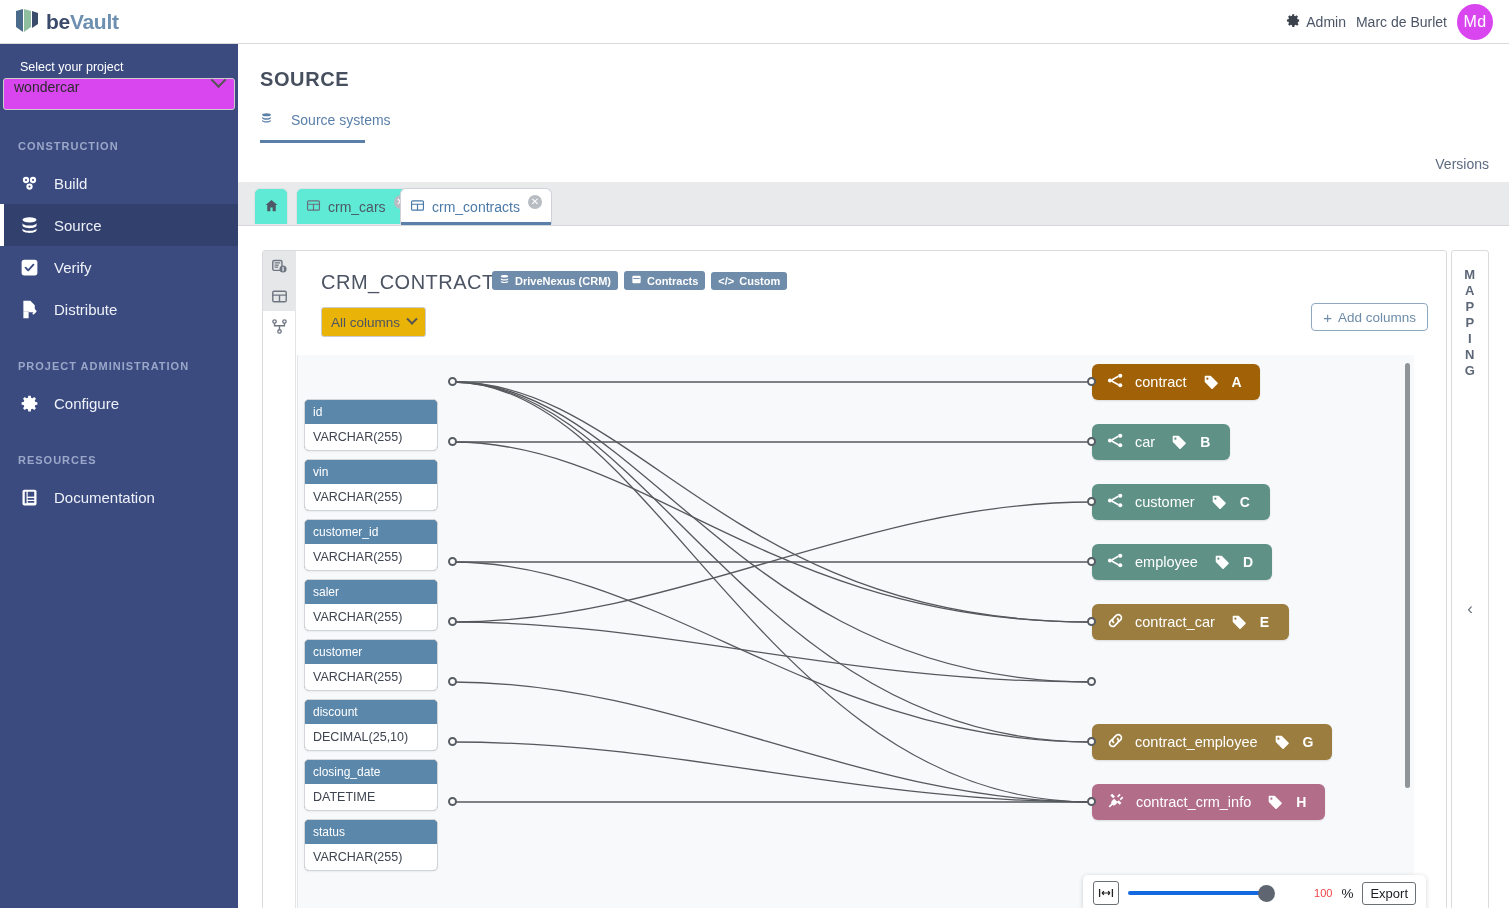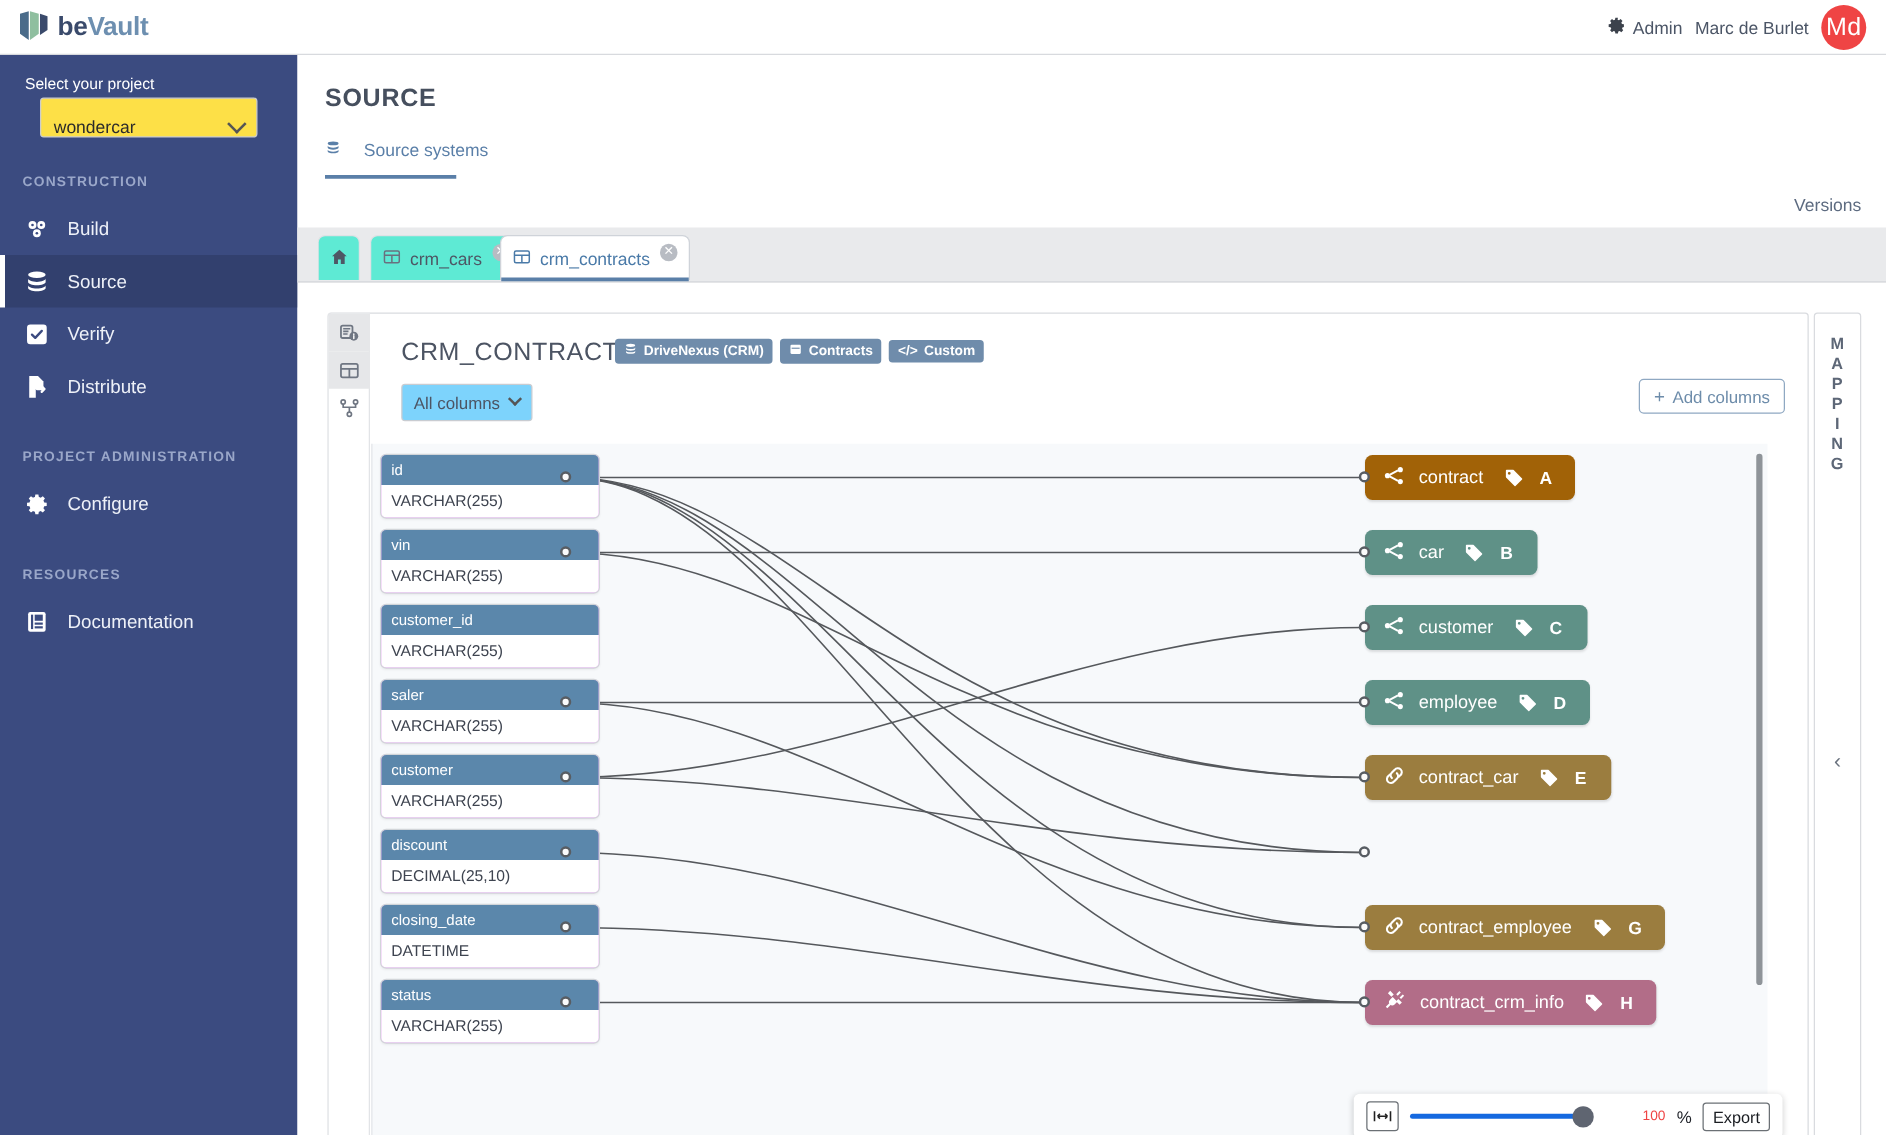--- a/index.html
+++ b/index.html
@@ -18,33 +18,33 @@
     background:#ffffff; border-bottom:1px solid #d8dade;
   }
   .logo{ position:absolute; left:14px; top:8px; display:flex; align-items:center; gap:6px;}
   .logo-mark{ width:26px; height:28px; position:relative; }
   .logo-txt{ font-size:21px; font-weight:bold; color:#3a4a6b; letter-spacing:-.3px;}
   .logo-txt .lite{ color:#6d8fb0; font-weight:bold;}
   .topright{ position:absolute; right:16px; top:0; height:44px; display:flex; align-items:center; gap:10px;}
   .admin-link{ display:flex; align-items:center; gap:5px; color:#4b5566; font-size:14px; cursor:pointer;}
   .username{ color:#4b5566; font-size:14px; }
   .avatar{
-    width:36px; height:36px; border-radius:50%; background:#ef4444; color:#fff;
-    display:flex; align-items:center; justify-content:center; font-size:20px; letter-spacing:.3px;
+    width:36px; height:36px; border-radius:50%; background:#d946ef; color:#fff;
+    display:flex; align-items:center; justify-content:center; font-size:16px; letter-spacing:.3px;
   }
 
   
   .sidebar{
     position:absolute; left:0; top:44px; width:238px; height:864px;
     background:#3b4b80;
   }
   .side-label{ color:#ffffff; font-size:12.5px; margin:16px 0 4px 20px;}
   .proj-select{
-    margin:0 32px; height:32px; background:#fde047; border-radius:3px;
-    display:flex; align-items:flex-end; justify-content:space-between;
+    margin:0 3px; height:32px; background:#d946ef; border-radius:3px;
+    display:flex; align-items:flex-start; justify-content:space-between;
     padding:0 10px; font-size:14px; color:#2b2b2b; cursor:pointer;
     border:1px solid #ccc;
   }
   .chev{ width:11px; height:11px; border-right:2px solid #555; border-bottom:2px solid #555;
          transform:rotate(45deg) translate(-3px,-3px); }
   .sect-title{ color:#9aa7c9; font-size:11px; letter-spacing:1px; font-weight:bold;
                margin:30px 0 10px 18px; }
   .nav-item{
     height:42px; display:flex; align-items:center; gap:14px; padding-left:18px;
     color:#eef1f8; font-size:15px; cursor:pointer; position:relative;
@@ -96,21 +96,21 @@
   .vbtn{ width:33px; height:30px; display:flex; align-items:center; justify-content:center; cursor:pointer;}
   .vbtn.sel{ background:#e6e7e9; }
 
   .obj-title{ position:absolute; left:58px; top:20px; font-size:20px; color:#4c5463; letter-spacing:.5px;}
   .badges{ position:absolute; left:229px; top:20px; display:flex; gap:6px; align-items:center;}
   .badge{
     background:#6f8cab; color:#fff; border-radius:3px; font-size:11px; font-weight:bold;
     padding:3px 7px; display:flex; align-items:center; gap:5px; white-space:nowrap; cursor:pointer;
   }
   .colsel{
-    position:absolute; left:58px; top:56px; width:105px; height:30px; background:#7dd3fc;
+    position:absolute; left:58px; top:56px; width:105px; height:30px; background:#eab308;
     border:1px solid #c9ccd1; border-radius:3px; display:flex; align-items:center;
     justify-content:space-between; padding:0 9px; font-size:13.5px; color:#4c5463; cursor:pointer;
   }
   .chev-sm{ width:8px; height:8px; border-right:2px solid #555; border-bottom:2px solid #555;
             transform:rotate(45deg) translate(-2px,-2px);}
   .addcol{
     position:absolute; right:18px; top:52px; height:28px; border:1px solid #8fa8c2;
     border-radius:4px; color:#6d8caa; font-size:13.5px; background:#fff;
     display:flex; align-items:center; gap:6px; padding:0 11px; cursor:pointer;
   }
@@ -120,22 +120,22 @@
     background:#f7f9fb; border-left:1px solid #e4e6e9;
     overflow:hidden;
   }
   .canvas-scroll{
     position:absolute; right:4px; top:8px; width:5px; height:425px;
     background:#8f9499; border-radius:3px; cursor:pointer;
   }
 
   
   .srcnode{
-    position:absolute; width:176px; border:1px solid #d2d5d9; border-radius:5px;
-    background:#f0abfc; overflow:hidden; box-shadow:0 1px 2px rgba(0,0,0,.06); cursor:pointer;
+    position:absolute; width:134px; border:1px solid #d2d5d9; border-radius:5px;
+    background:#737373; overflow:hidden; box-shadow:0 1px 2px rgba(0,0,0,.06); cursor:pointer;margin-top:36px;
   }
   .srcnode .hd{ background:#5b87ab; color:#fff; font-size:12px; padding:5px 8px; }
   .srcnode .bd{ color:#3e4450; font-size:12.5px; padding:6px 8px; background:#fff;}
 
   .tgtnode{
     position:absolute; height:36px; border-radius:6px; color:#ffffff;
     display:flex; align-items:center; gap:10px; padding:0 14px; font-size:14.5px;
     box-shadow:0 1px 2px rgba(0,0,0,.12); cursor:pointer; white-space:nowrap;
   }
   .tgtnode .letter{ font-weight:bold; font-size:14px; margin-left:2px;}

